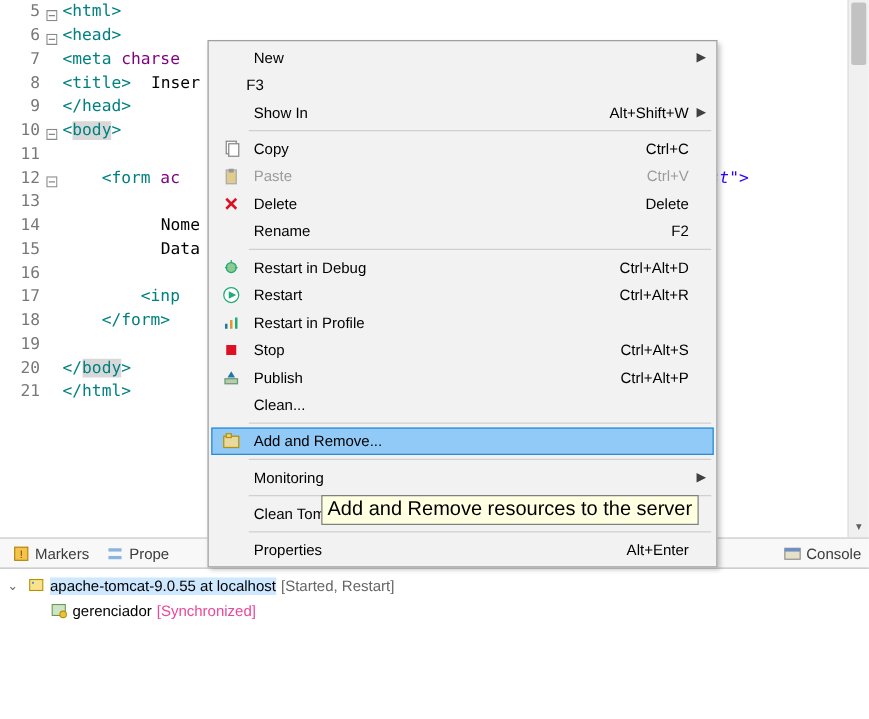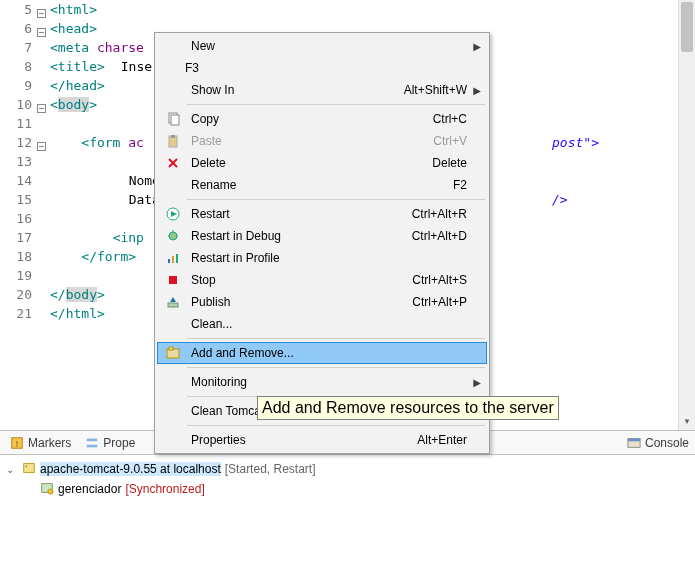--- a/index.html
+++ b/index.html
@@ -25,23 +25,23 @@
 .tab { display: flex; align-items: center; gap: 4px; padding: 2px 6px; color: #3b3b3b; }
 .tab .icn { width: 14px; height: 14px; display: inline-block; }
 
 .tree { padding: 4px 6px; }
 .tree-row { display: flex; align-items: center; gap: 4px; height: 20px; }
 .tree-row.child { padding-left: 34px; }
 .expander { width: 12px; font-size: 10px; color: #666; }
 .srv-label { color: #000; }
 .srv-label.sel { background: #cde8ff; }
 .srv-status { color: #666; }
-.sync { color: #b91c1c; }
-
-.context-menu { position: absolute; left: 154px; top: 32px; width: 336px; background: #f2f2f2; border: 1px solid #a0a0a0; box-shadow: 2px 2px 4px rgba(0,0,0,0.25); padding: 2px; z-index: 100; }
+.sync { color: #ec4899; }
+
+.context-menu { position: absolute; left: 166px; top: 32px; width: 408px; background: #f2f2f2; border: 1px solid #a0a0a0; box-shadow: 2px 2px 4px rgba(0,0,0,0.25); padding: 2px; z-index: 100; }
 .menu-item { display: flex; align-items: center; height: 22px; padding: 0 20px 0 4px; position: relative; }
 .menu-item.highlighted { background: #91c9f7; border: 1px solid #2a8ad4; padding: 0 19px 0 3px; }
 .menu-item.disabled { color: #9c9c9c; }
 .menu-icon { width: 24px; display: flex; justify-content: center; align-items: center; }
 .menu-label { flex: 1; padding-left: 6px; color: #000; }
 .menu-item.disabled .menu-label, .menu-item.disabled .shortcut { color: #9c9c9c; }
 .shortcut { color: #000; }
 .submenu-arrow { position: absolute; right: 6px; font-size: 10px; color: #404040; }
 .sep { height: 1px; background: #d0d0d0; margin: 3px 2px 3px 30px; }
 
@@ -240,42 +240,42 @@
     </div>
     <div class="menu-item">
       <span class="menu-icon"></span>
       <span class="menu-label">Rename</span>
       <span class="shortcut">F2</span>
     </div>
     <div class="sep"></div>
     <div class="menu-item">
       <span class="menu-icon">
         <svg width="14" height="14">
-          <circle cx="7" cy="7" r="6" fill="#fff" stroke="#2a7"></circle>
-          <polygon points="5,4 11,7 5,10" fill="#2a7"></polygon>
-        </svg>
-      </span>
-      <span class="menu-label">Restart</span>
-      <span class="shortcut">Ctrl+Alt+R</span>
-    </div>
-    <div class="menu-item">
-      <span class="menu-icon">
-        <svg width="14" height="14">
           <circle cx="7" cy="7" r="4" fill="#8fc98f" stroke="#2a7"></circle>
           <line x1="7" y1="1" x2="7" y2="3" stroke="#2a7"></line>
           <line x1="2" y1="7" x2="4" y2="7" stroke="#2a7"></line>
           <line x1="10" y1="7" x2="12" y2="7" stroke="#2a7"></line>
         </svg>
       </span>
       <span class="menu-label">Restart in Debug</span>
       <span class="shortcut">Ctrl+Alt+D</span>
     </div>
     <div class="menu-item">
       <span class="menu-icon">
         <svg width="14" height="14">
+          <circle cx="7" cy="7" r="6" fill="#fff" stroke="#2a7"></circle>
+          <polygon points="5,4 11,7 5,10" fill="#2a7"></polygon>
+        </svg>
+      </span>
+      <span class="menu-label">Restart</span>
+      <span class="shortcut">Ctrl+Alt+R</span>
+    </div>
+    <div class="menu-item">
+      <span class="menu-icon">
+        <svg width="14" height="14">
           <rect x="2" y="8" width="2" height="4" fill="#27a"></rect>
           <rect x="6" y="5" width="2" height="7" fill="#d93"></rect>
           <rect x="10" y="3" width="2" height="9" fill="#2a7"></rect>
         </svg>
       </span>
       <span class="menu-label">Restart in Profile</span>
     </div>
     <div class="menu-item">
       <span class="menu-icon">
         <svg width="14" height="14">

